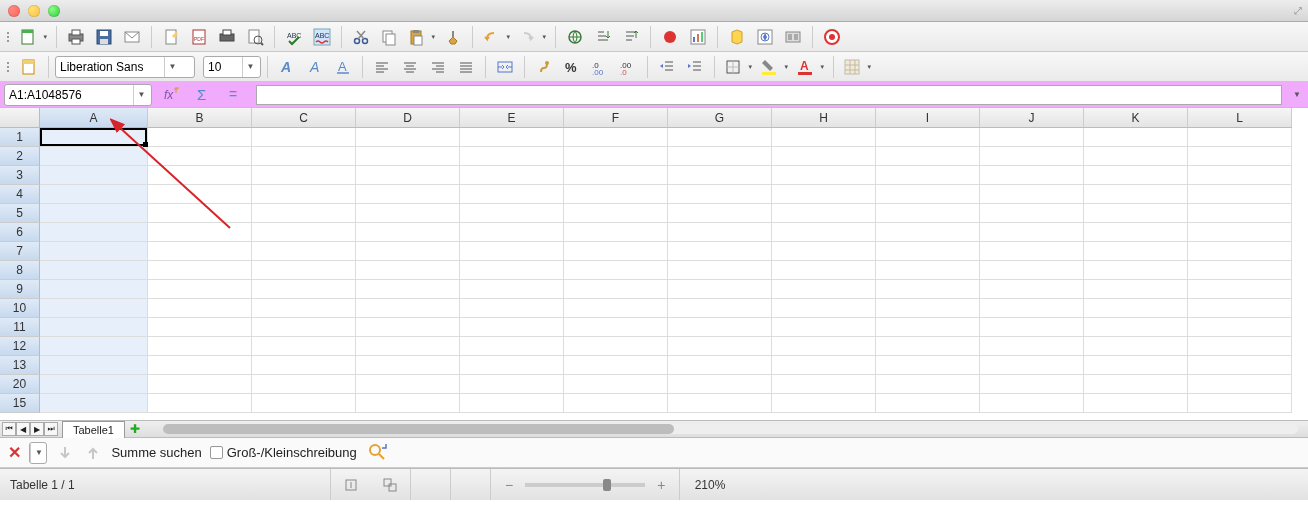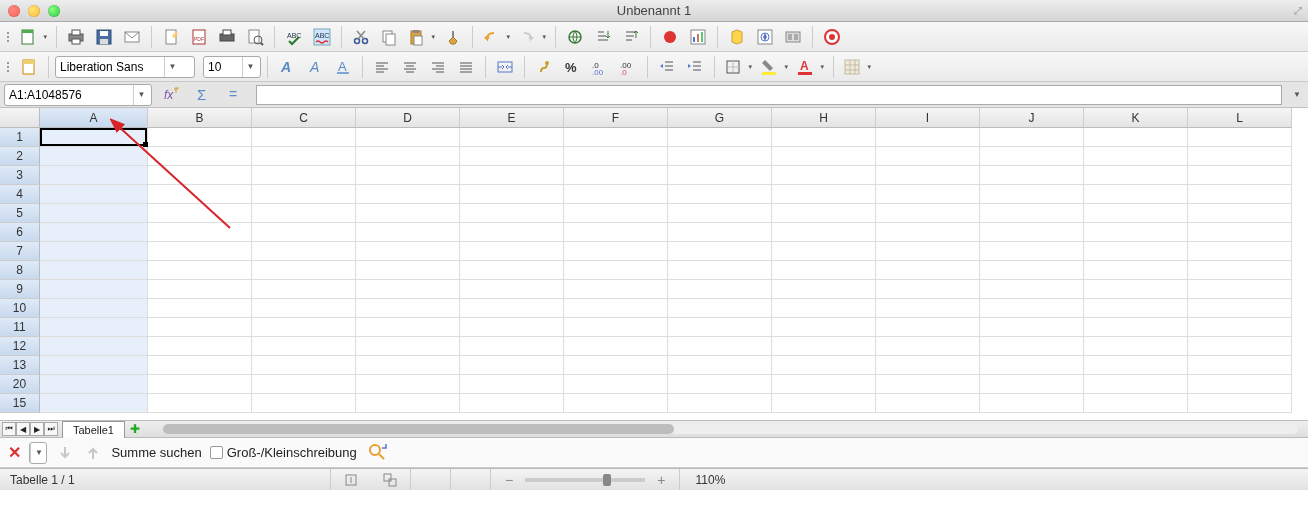--- a/index.html
+++ b/index.html
@@ -23,21 +23,21 @@
 .tb-btn.dd { width: 34px; justify-content: flex-start; padding-left: 3px; position: relative; }
 .tb-btn.dd::after { content: "▾"; font-size: 7px; color: #555; position: absolute; right: 3px; }
 .sep { width: 1px; height: 22px; background: #ccc; margin: 0 4px; }
 svg { display: block; }
 
 .combo { display: flex; align-items: center; height: 22px; background: #fff; border: 1px solid #aaa; border-radius: 3px; }
 .combo input { border: none; outline: none; height: 20px; padding: 0 4px; font-size: 12px; background: transparent; }
 .combo .arrow { width: 16px; height: 20px; border-left: 1px solid #ccc; display: flex; align-items: center; justify-content: center; font-size: 8px; color: #555; cursor: pointer; }
 
 
-.formula-row { display: flex; align-items: center; height: 26px; background: #e5e5e5; border-bottom: 1px solid #c0c0c0; padding: 0 4px; gap: 8px; justify-content: space-between; }
+.formula-row { display: flex; align-items: center; height: 26px; background: #f0abfc; border-bottom: 1px solid #c0c0c0; padding: 0 4px; gap: 8px; justify-content: space-between; }
 .name-box { width: 148px; }
 .fx-btn { width: 24px; height: 24px; display: flex; align-items: center; justify-content: center; cursor: pointer; }
 .formula-input { flex: 1; height: 20px; background: #fff; border: 1px solid #aaa; padding: 0 4px; }
 .fb-dd { width: 14px; font-size: 8px; color: #555; cursor: pointer; text-align: center; }
 
 
 .sheet-area { position: relative; height: 312px; overflow: hidden; background: #fff; }
 .corner { position: absolute; left: 0; top: 0; width: 40px; height: 20px; background: linear-gradient(#f5f5f5,#e4e4e4); border-right: 1px solid #bbb; border-bottom: 1px solid #bbb; }
 .col-headers { position: absolute; left: 40px; top: 0; right: 0; height: 20px; display: flex; }
 .col-h { height: 20px; background: linear-gradient(#f5f5f5,#e4e4e4); border-right: 1px solid #ccc; border-bottom: 1px solid #bbb; text-align: center; line-height: 20px; font-size: 12px; color: #333; cursor: pointer; }
@@ -66,37 +66,36 @@
 
 
 .findbar { height: 30px; display: flex; align-items: center; gap: 8px; padding: 0 8px; border-bottom: 1px solid #ccc; background: #fafafa; }
 .close-x { color: #d33; font-size: 16px; font-weight: bold; cursor: pointer; }
 .find-combo input { width: 200px; }
 .nav-arrow { width: 20px; height: 20px; display: flex; align-items: center; justify-content: center; color: #bbb; cursor: pointer; font-size: 14px; }
 .findbar label { font-size: 13px; color: #222; display: flex; align-items: center; gap: 4px; }
 .chk { width: 13px; height: 13px; border: 1px solid #999; background: #fff; border-radius: 2px; }
 
 
-.statusbar { height: 22px; background: linear-gradient(#f4f4f4,#e2e2e2); border-top: 1px solid #bbb; display: flex; align-items: center; font-size: 12px; color: #333; }
+.statusbar { height: 32px; background: linear-gradient(#f4f4f4,#e2e2e2); border-top: 1px solid #bbb; display: flex; align-items: center; font-size: 12px; color: #333; }
 .statusbar > div { padding: 0 10px; height: 100%; display: flex; align-items: center; }
 .sb-sep { border-left: 1px solid #ccc; }
 .zoom-slider { width: 120px; height: 4px; background: #ccc; position: relative; margin: 0 8px; }
 .zoom-slider .zthumb { position: absolute; top: -4px; width: 8px; height: 12px; background: #888; border-radius: 2px; }
 .zoom-pm { color: #888; font-size: 14px; cursor: pointer; padding: 0 4px; }
 </style>
 </head>
 <body>
 
 <div class="titlebar">
   <div class="traffic">
     <div class="tl r"></div>
     <div class="tl y"></div>
     <div class="tl g"></div>
   </div>
-  <div class="title">Unbenannt 1</div>
   <div class="expand">⤢</div>
 </div>
 
 <div class="toolbar">
   <div class="tb-grip">
       <span></span>
       <span></span>
       <span></span>
     </div>
   <div class="tb-btn dd">
@@ -767,14 +766,14 @@
     </div>
   <div class="sb-sep" style="width:40px;"></div>
   <div class="sb-sep" style="width:40px;"></div>
   <div class="sb-sep" style="display:flex; align-items:center;">
     <span class="zoom-pm">−</span>
     <div class="zoom-slider">
         <div class="zthumb" style="left:65%;"></div>
       </div>
     <span class="zoom-pm">+</span>
   </div>
-  <div class="sb-sep" style="width:56px; justify-content:flex-end;">110%</div>
+  <div class="sb-sep" style="width:56px; justify-content:flex-end;">210%</div>
 </div>
 
 </body></html>

